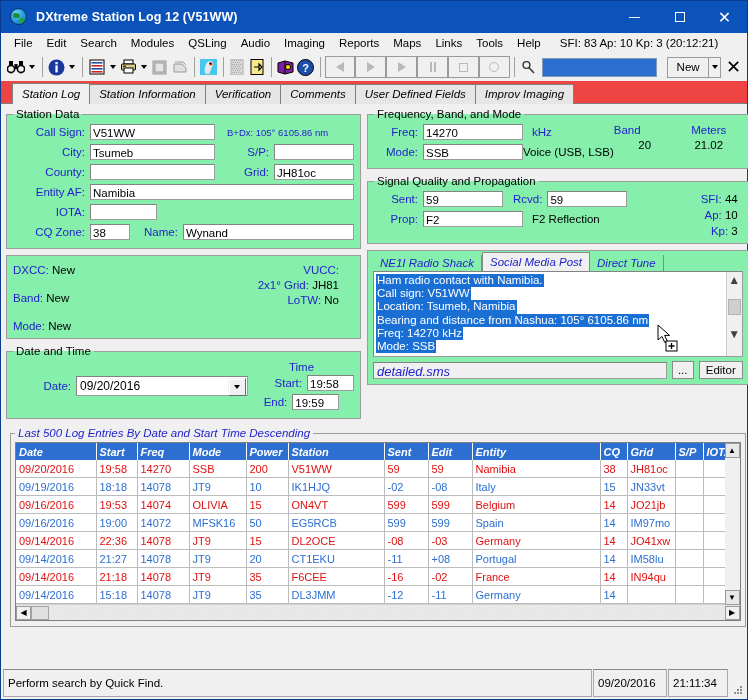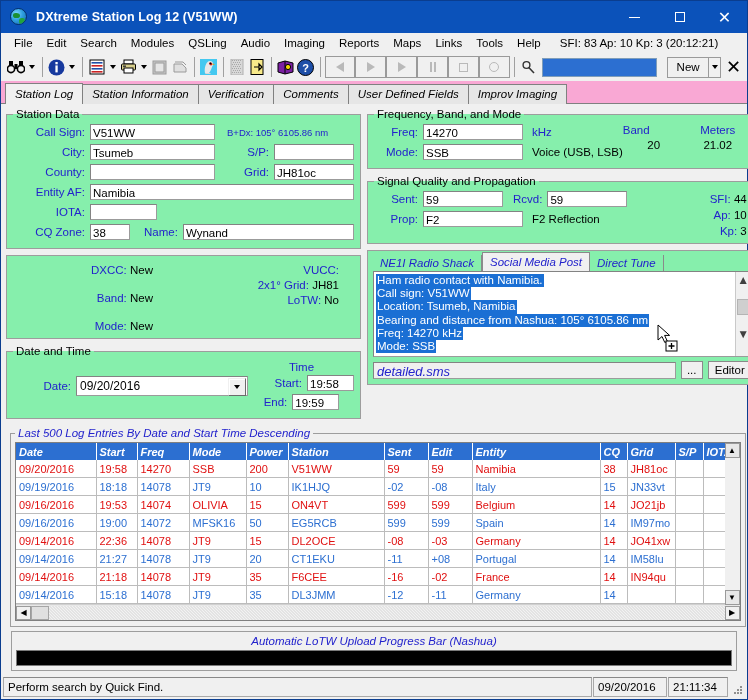--- a/index.html
+++ b/index.html
@@ -41,21 +41,21 @@
   .tri-r{width:0;height:0;border-top:5px solid transparent;border-bottom:5px solid transparent;border-left:8px solid #b9b9b9;}
   .bar-v{width:2px;height:10px;background:#b9b9b9;}
   .sq{width:9px;height:9px;border:1.5px solid #b9b9b9;box-sizing:border-box;}
   .circ{width:10px;height:10px;border:1.5px solid #b9b9b9;border-radius:50%;box-sizing:border-box;}
   .qf-input{width:128px;height:19px;background:#2c6fd1;border:1px solid #7f9db9;margin-left:3px;box-sizing:border-box;}
   .newbtn{height:21px;min-width:42px;border:1px solid #9a9a9a;background:#f0f0f0;display:flex;align-items:center;justify-content:center;padding:0 7px;font-size:11.5px;box-sizing:border-box;margin-left:10px;}
   .newdrop{height:21px;width:13px;border:1px solid #9a9a9a;border-left:none;background:#f0f0f0;display:flex;align-items:center;justify-content:center;box-sizing:border-box;}
   .bigx{font-size:18px;line-height:1;margin-left:5px;margin-right:6px;font-weight:400;}
 
   
-  .tabstrip{height:22px;display:flex;align-items:flex-end;padding-left:4px;border-bottom:1px solid #808080;background:#f9a8d4;flex:0 0 auto;}
+  .tabstrip{height:22px;display:flex;align-items:flex-end;padding-left:11px;border-bottom:1px solid #808080;background:#ef4444;flex:0 0 auto;}
   .tab{height:19px;line-height:19px;padding:0 9px;font-style:italic;font-size:11.5px;border:1px solid #808080;border-bottom:none;background:#e6e6e6;margin-right:-1px;position:relative;top:1px;}
   .tab.active{background:#f0f0f0;height:21px;line-height:20px;top:2px;font-weight:normal;}
 
   
   .content{flex:1 1 auto;background:#f0f0f0;position:relative;padding:4px 5px 0 5px;box-sizing:border-box;}
   .cols{display:flex;gap:6px;}
   .colL{width:358px;}
   .colR{flex:1;}
 
   fieldset.grp{border:1px solid #9d9d9d;margin:0 0 6px 0;padding:4px 6px 6px 6px;background:#86efac;}
@@ -110,21 +110,21 @@
   .hsbtn{width:15px;height:14px;border:1px solid #9a9a9a;background:#f0f0f0;display:flex;align-items:center;justify-content:center;box-sizing:border-box;}
   .hsthumb{width:18px;height:14px;background:#e0e0e0;border:1px solid #a6a6a6;box-sizing:border-box;}
   .hstrack{flex:1;background:linear-gradient(45deg,#e3e3e3 25%,#f2f2f2 25%,#f2f2f2 50%,#e3e3e3 50%,#e3e3e3 75%,#f2f2f2 75%);background-size:3px 3px;height:14px;}
 
   
   .progwrap{margin:4px 5px 0 5px;border:1px solid #9d9d9d;padding:3px 4px 4px 4px;text-align:center;background:#f0f0f0;}
   .progtitle{color:#2222cc;font-style:italic;font-size:11.5px;margin-bottom:3px;}
   .progbar{height:14px;background:#000;border:1px solid #7a7a7a;}
 
   
-  .statusbar{height:20px;display:flex;align-items:stretch;margin:3px 2px 2px 2px;flex:0 0 auto;font-size:11.5px;}
+  .statusbar{height:28px;display:flex;align-items:stretch;margin:3px 2px 2px 2px;flex:0 0 auto;font-size:11.5px;}
   .sb-main{flex:1;border:1px solid #a8a8a8;border-top-color:#888;display:flex;align-items:center;padding-left:4px;background:#f0f0f0;box-sizing:border-box;}
   .sb-cell{width:74px;border:1px solid #a8a8a8;border-top-color:#888;display:flex;align-items:center;padding-left:4px;background:#f0f0f0;box-sizing:border-box;margin-left:1px;}
   .sb-cell.t{width:60px;}
   .sb-grip{width:15px;display:flex;align-items:flex-end;justify-content:flex-end;padding:0 2px 2px 0;}
 </style>
 </head>
 <body>
 
 <div class="win">
 
@@ -376,21 +376,21 @@
           <div class="row" style="margin-bottom:2px">
             <div class="lbl" style="width:72px">CQ Zone:</div>
             <div class="fld" style="width:40px;margin-left:5px;">38</div>
             <div class="lbl" style="margin-left:14px;">Name:</div>
             <div class="fld" style="flex:1;margin-left:5px;">Wynand</div>
           </div>
         </fieldset>
 
         <fieldset class="grp" style="padding-top:6px">
           <div class="statusgrid">
-            <div class="sgcol" style="width:140px;text-align:right;padding-right:6px;gap:16px;">
+            <div class="sgcol" style="width:140px;text-align:left;padding-right:6px;gap:16px;">
               <div class="sgrow"><span class="k">DXCC:</span> <span class="v">New</span></div>
               <div class="sgrow"><span class="k">Band:</span> <span class="v">New</span></div>
               <div class="sgrow"><span class="k">Mode:</span> <span class="v">New</span></div>
             </div>
             <div class="sgcol" style="width:180px;text-align:right;padding-right:10px;">
               <div class="sgrow"><span class="k">VUCC:</span> <span class="v"></span></div>
               <div class="sgrow"><span class="k">2x1° Grid:</span> <span class="v">JH81</span></div>
               <div class="sgrow"><span class="k">LoTW:</span> <span class="v">No</span></div>
             </div>
           </div>
@@ -430,21 +430,21 @@
           <div style="display:flex;">
             <div style="flex:1;">
               <div class="row">
                 <div class="lbl" style="width:44px">Freq:</div>
                 <div class="fld" style="width:100px;margin-left:5px;">14270</div>
                 <div class="lbl" style="margin-left:9px">kHz</div>
               </div>
               <div class="row" style="margin-bottom:2px">
                 <div class="lbl" style="width:44px">Mode:</div>
                 <div class="fld" style="width:100px;margin-left:5px;">SSB</div>
-                <div class="lbl-blk" style="margin-left:9px">Voice (USB, LSB)</div>
+                <div class="lbl-blk" style="">Voice (USB, LSB)</div>
               </div>
             </div>
             <div style="width:62px;text-align:center;">
               <div class="lbl" style="text-align:left">Band</div>
               <div class="lbl-blk" style="text-align:center;margin-top:3px;">20</div>
             </div>
             <div style="width:66px;text-align:center;">
               <div class="lbl" style="text-align:center">Meters</div>
               <div class="lbl-blk" style="text-align:center;margin-top:3px;">21.02</div>
             </div>
@@ -689,24 +689,20 @@
             </div>
           <div class="hsthumb"></div>
           <div class="hstrack"></div>
           <div class="hsbtn">
               <span style="font-size:8px">▶</span>
             </div>
         </div>
       </div>
     </fieldset>
 
-    <div class="progwrap">
-      <div class="progtitle">Automatic LoTW Upload Progress Bar (Nashua)</div>
-      <div class="progbar"></div>
-    </div>
   </div>
 
   <div class="statusbar">
     <div class="sb-main">Perform search by Quick Find.</div>
     <div class="sb-cell">09/20/2016</div>
     <div class="sb-cell t">21:11:34</div>
     <div class="sb-grip">
       <svg width="11" height="11" viewBox="0 0 11 11">
           <g fill="#909090">
             <rect x="8" y="2" width="2" height="2"></rect>

